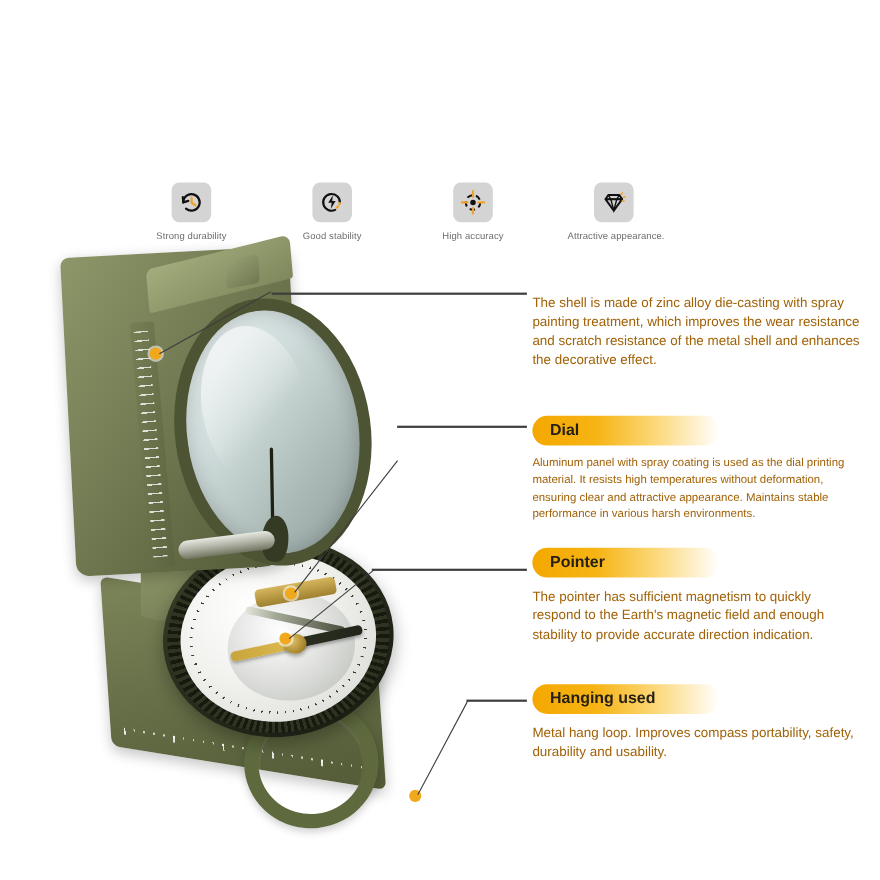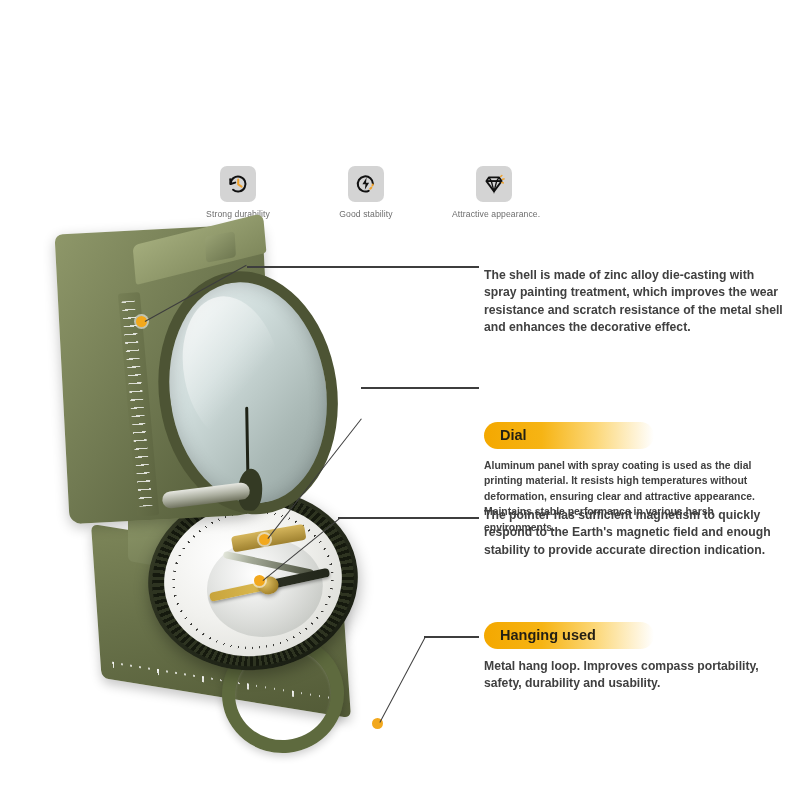--- a/index.html
+++ b/index.html
@@ -318,22 +318,22 @@
     background: linear-gradient(to right, #f4a800 0%, #f6b414 34%, #fcd87a 66%, #ffffff 100%);
     font-size: 14.5px;
     font-weight: 700;
     color: #231f14;
     white-space: nowrap;
   }
   .body-text {
     margin-top: 9px;
     font-size: 12.2px;
     line-height: 1.42;
-    color: #404040;
-    font-weight: 700;
+    color: #a16207;
+    font-weight: 400;
   }
   .body-text.small { font-size: 10.4px; line-height: 1.48; }
 </style>
 </head>
 <body>
 
 <div class="page">
 
 
   <div class="features">
@@ -353,20 +353,30 @@
       <div class="feature-icon">
         <svg width="24" height="24" viewBox="0 0 24 24">
           <path d="M19 12a7.6 7.6 0 1 0-4.3 6.8" fill="none" stroke="#111" stroke-width="2" stroke-linecap="round"></path>
           <path d="M16.2 16.8a7.6 7.6 0 0 0 2.6-4.4" fill="none" stroke="#f0a12a" stroke-width="2" stroke-linecap="round" stroke-dasharray="1.6 2.4"></path>
           <path d="M12.6 5.6 8.4 12.3h3.1l-.7 5.4 4.3-6.9h-3.1z" fill="#111"></path>
         </svg>
       </div>
       <div class="feature-label">Good stability</div>
     </div>
 
+    <div class="feature">
+      <div class="feature-icon">
+        <svg width="24" height="24" viewBox="0 0 24 24">
+          <circle cx="12" cy="12" r="6.6" fill="none" stroke="#111" stroke-width="1.8" stroke-dasharray="5 3.4"></circle>
+          <circle cx="12" cy="12" r="2.5" fill="#111"></circle>
+          <path d="M12 1.8v5.1M12 17.1v5.1M1.8 12h5.1M17.1 12h5.1" stroke="#f0a12a" stroke-width="2" stroke-linecap="round"></path>
+        </svg>
+      </div>
+      <div class="feature-label">High accuracy</div>
+    </div>
 
     <div class="feature">
       <div class="feature-icon">
         <svg width="24" height="24" viewBox="0 0 24 24">
           <path d="M4.4 9.1h15.2L12 19.4z" fill="none" stroke="#111" stroke-width="1.8" stroke-linejoin="round"></path>
           <path d="M4.4 9.1 7 5.3h10l2.6 3.8" fill="none" stroke="#111" stroke-width="1.8" stroke-linejoin="round"></path>
           <path d="M7 5.3 9.3 9.1 12 19.4 14.7 9.1 17 5.3M4.4 9.1h15.2" fill="none" stroke="#111" stroke-width="1.3"></path>
           <path d="M18.6 4.6l1.3-1.1M20.6 7.3l1.6-.4M19.8 10.4l1.5.6" stroke="#f0a12a" stroke-width="1.4" stroke-linecap="round"></path>
         </svg>
       </div>
@@ -428,26 +438,27 @@
 
     <div class="dot" style="left:372px; top:718px;"></div>
     <div class="leader-diag" style="left:380px; top:722px; width:96px; transform:rotate(-62deg);"></div>
     <div class="leader" style="left:424px; top:636px; width:55px;"></div>
   </div>
 
   <div class="callout" style="top:258px;">
     <div class="body-text">The shell is made of zinc alloy die-casting with spray painting treatment, which improves the wear resistance and scratch resistance of the metal shell and enhances the decorative effect.</div>
   </div>
 
-  <div class="callout" style="top:378px;margin-top:44px;">
+  <div class="callout" style="top:378px;">
     <div class="badge">Dial</div>
     <div class="body-text small">Aluminum panel with spray coating is used as the dial printing material. It resists high temperatures without deformation, ensuring clear and attractive appearance. Maintains stable performance in various harsh environments.</div>
   </div>
 
   <div class="callout" style="top:498px;">
+    <div class="badge">Pointer</div>
     <div class="body-text">The pointer has sufficient magnetism to quickly respond to the Earth's magnetic field and enough stability to provide accurate direction indication.</div>
   </div>
 
   <div class="callout" style="top:622px;">
     <div class="badge">Hanging used</div>
     <div class="body-text">Metal hang loop. Improves compass portability, safety, durability and usability.</div>
   </div>
 
 </div>
 

